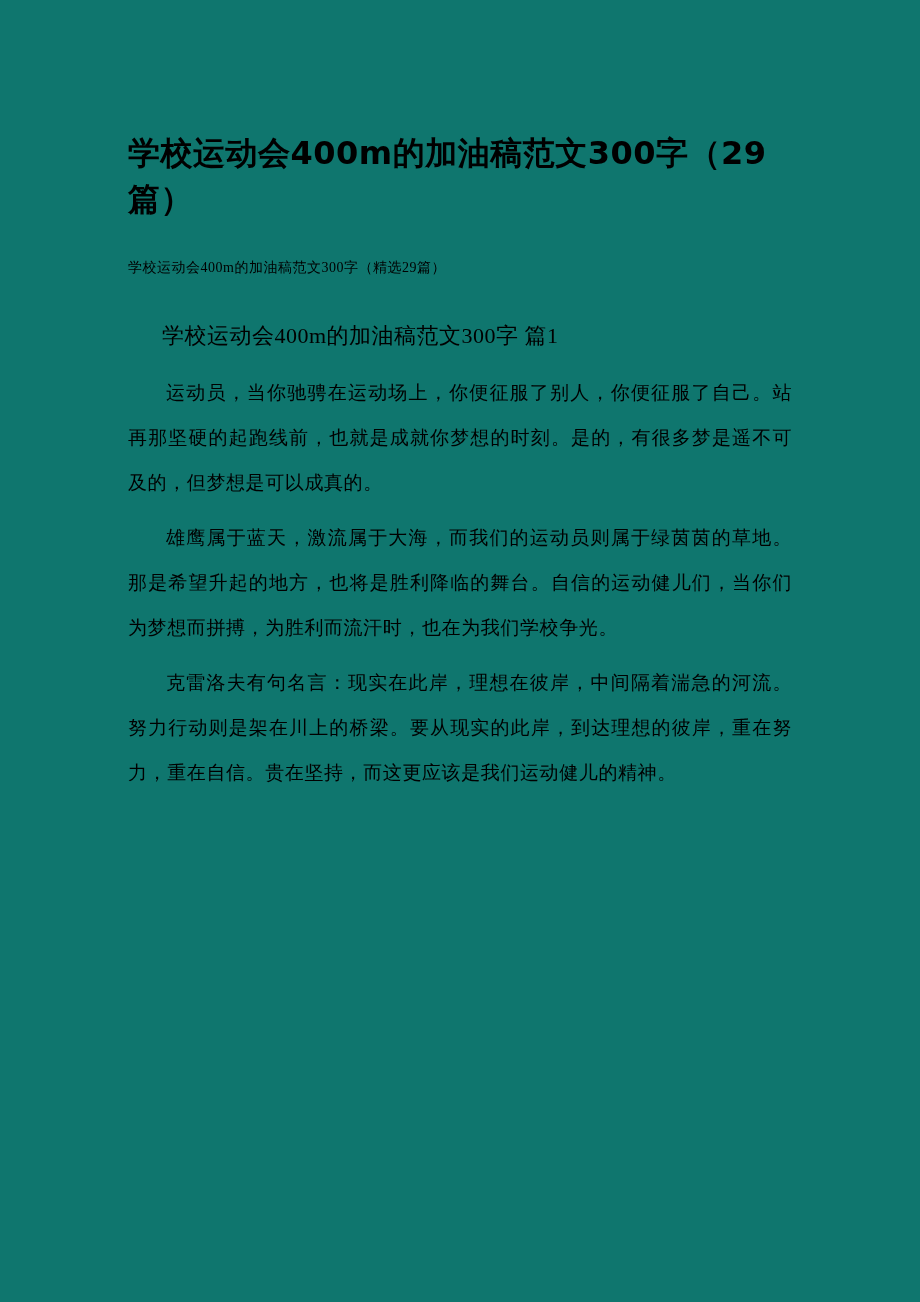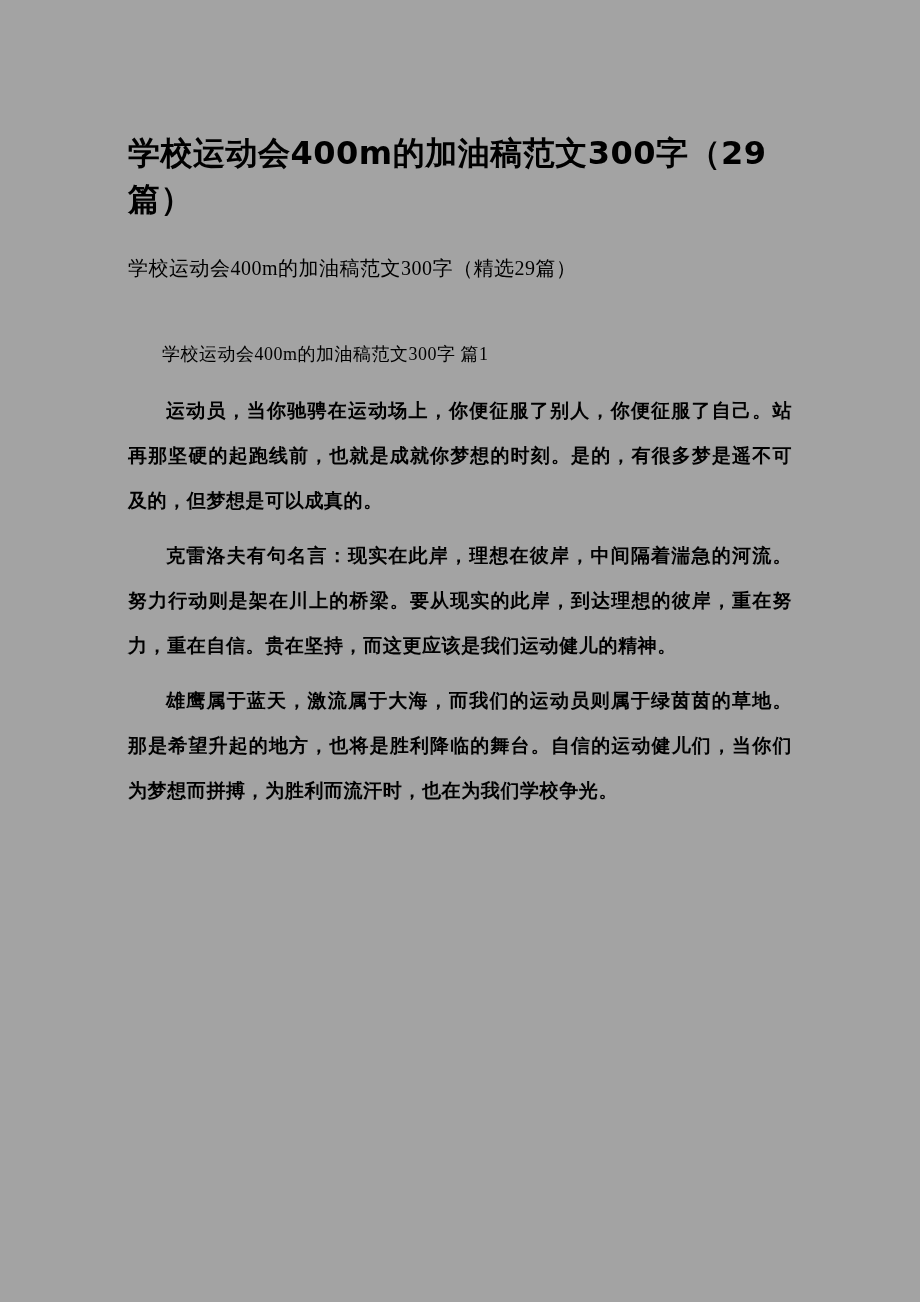--- a/index.html
+++ b/index.html
@@ -12,70 +12,69 @@
     height: 1302px;
     font-family: "Liberation Serif", "DejaVu Serif", serif;
     color: #000000;
     overflow: hidden;
   }
   .page {
     box-sizing: border-box;
     width: 920px;
     height: 1302px;
     padding: 130px 128px 0 128px;
-    background: #a3a3a3;
+    background: #0f766e;
   }
   .doc-title {
     font-family: "DejaVu Sans", "Liberation Sans", sans-serif;
     font-weight: bold;
     font-size: 32px;
     line-height: 46px;
     letter-spacing: 0.5px;
     margin: 0 0 30px 0;
     text-align: left;
   }
   .subtitle {
-    font-size: 20px;
+    font-size: 14px;
     line-height: 32px;
-    margin: 0 0 28px 0;
+    margin: 0 0 22px 0;
     letter-spacing: 0.5px;
   }
   .section-head {
-    font-size: 18px;
+    font-size: 22px;
     line-height: 32px;
-    margin: 12px 0 18px 0;
+    margin: 0 0 18px 0;
     text-indent: 34px;
     letter-spacing: 0.5px;
   }
   .para {
     font-size: 19px;
     line-height: 45px;
     margin: 0 0 10px 0;
     text-indent: 38px;
     text-align: justify;
     letter-spacing: 0.6px;
-    font-weight: bold;
   }
   .spacer-sm { height: 14px; }
   .spacer-md { height: 22px; }
 </style>
 </head>
 <body>
 
 <div class="page">
 
   <h1 class="doc-title">学校运动会400m的加油稿范文300字（29篇）</h1>
 
   <p class="subtitle">学校运动会400m的加油稿范文300字（精选29篇）</p>
 
   <div class="spacer-sm"></div>
 
   <p class="section-head">学校运动会400m的加油稿范文300字  篇1</p>
 
   <p class="para">运动员，当你驰骋在运动场上，你便征服了别人，你便征服了自己。站再那坚硬的起跑线前，也就是成就你梦想的时刻。是的，有很多梦是遥不可及的，但梦想是可以成真的。</p>
+  <p class="para">雄鹰属于蓝天，激流属于大海，而我们的运动员则属于绿茵茵的草地。那是希望升起的地方，也将是胜利降临的舞台。自信的运动健儿们，当你们为梦想而拼搏，为胜利而流汗时，也在为我们学校争光。</p>
   <p class="para">克雷洛夫有句名言：现实在此岸，理想在彼岸，中间隔着湍急的河流。努力行动则是架在川上的桥梁。要从现实的此岸，到达理想的彼岸，重在努力，重在自信。贵在坚持，而这更应该是我们运动健儿的精神。</p>
-  <p class="para">雄鹰属于蓝天，激流属于大海，而我们的运动员则属于绿茵茵的草地。那是希望升起的地方，也将是胜利降临的舞台。自信的运动健儿们，当你们为梦想而拼搏，为胜利而流汗时，也在为我们学校争光。</p>
 
   <div class="spacer-md"></div>
 
 
 
 </div>
 
 </body></html>

